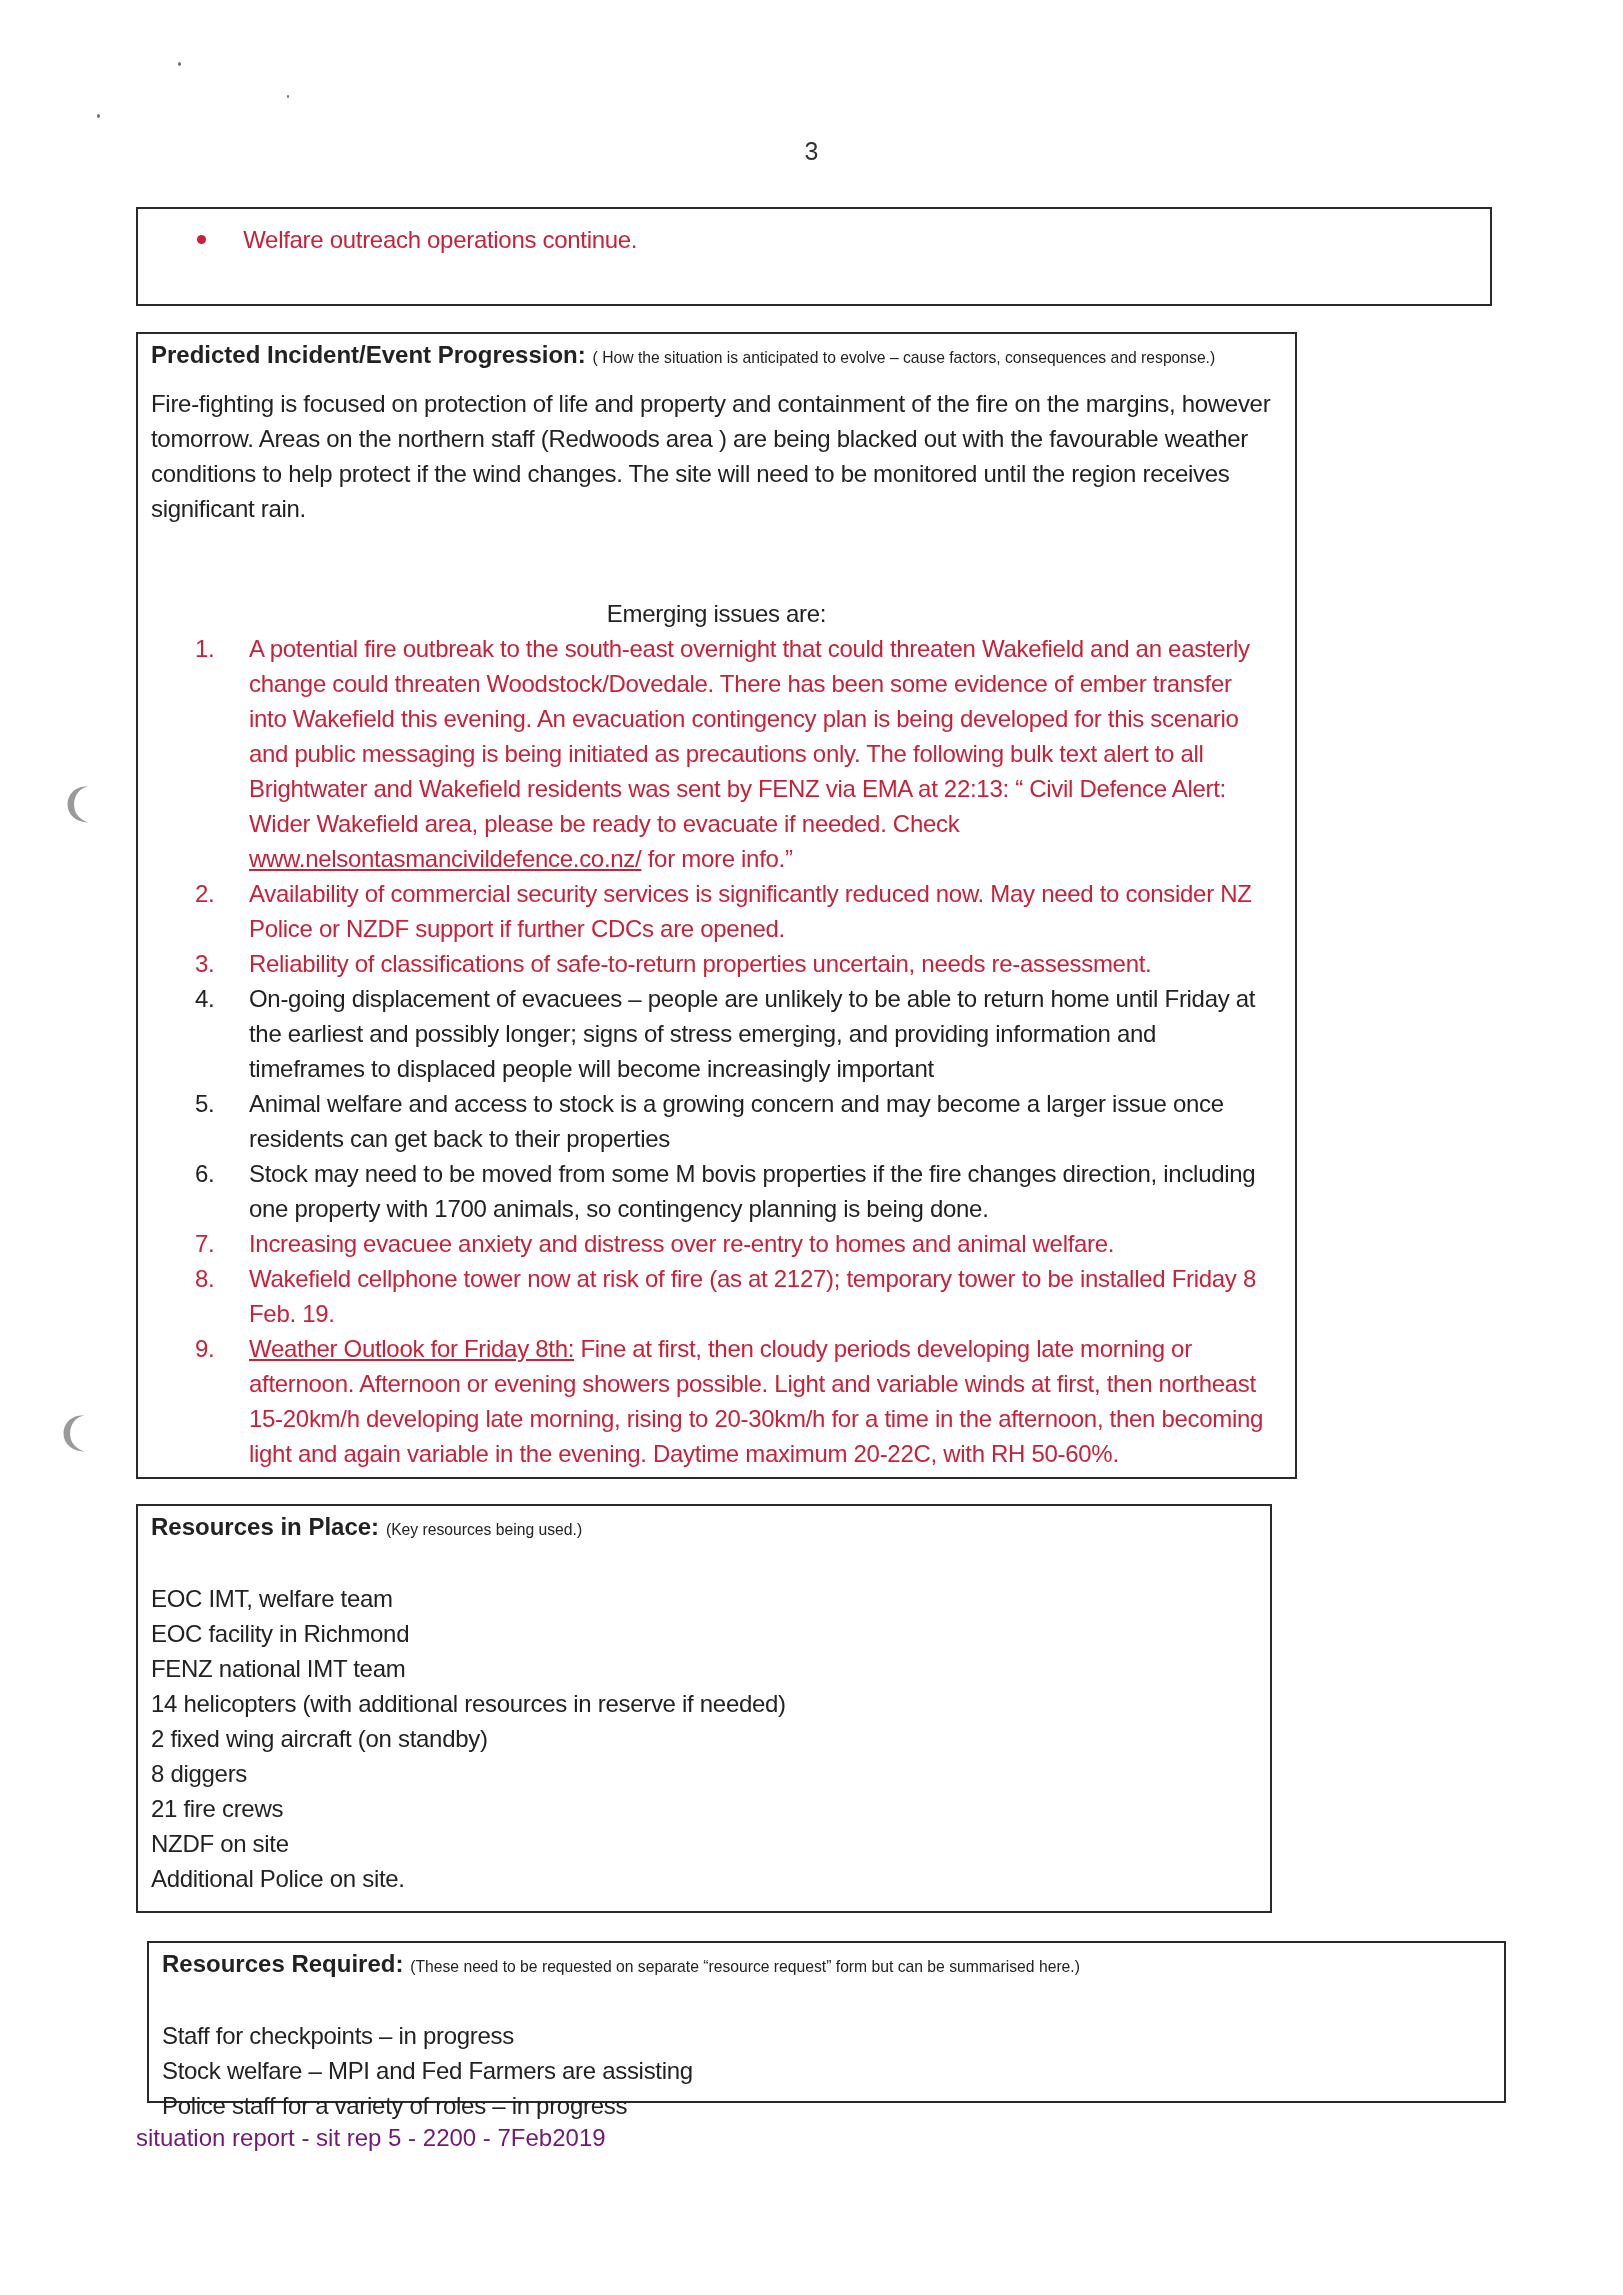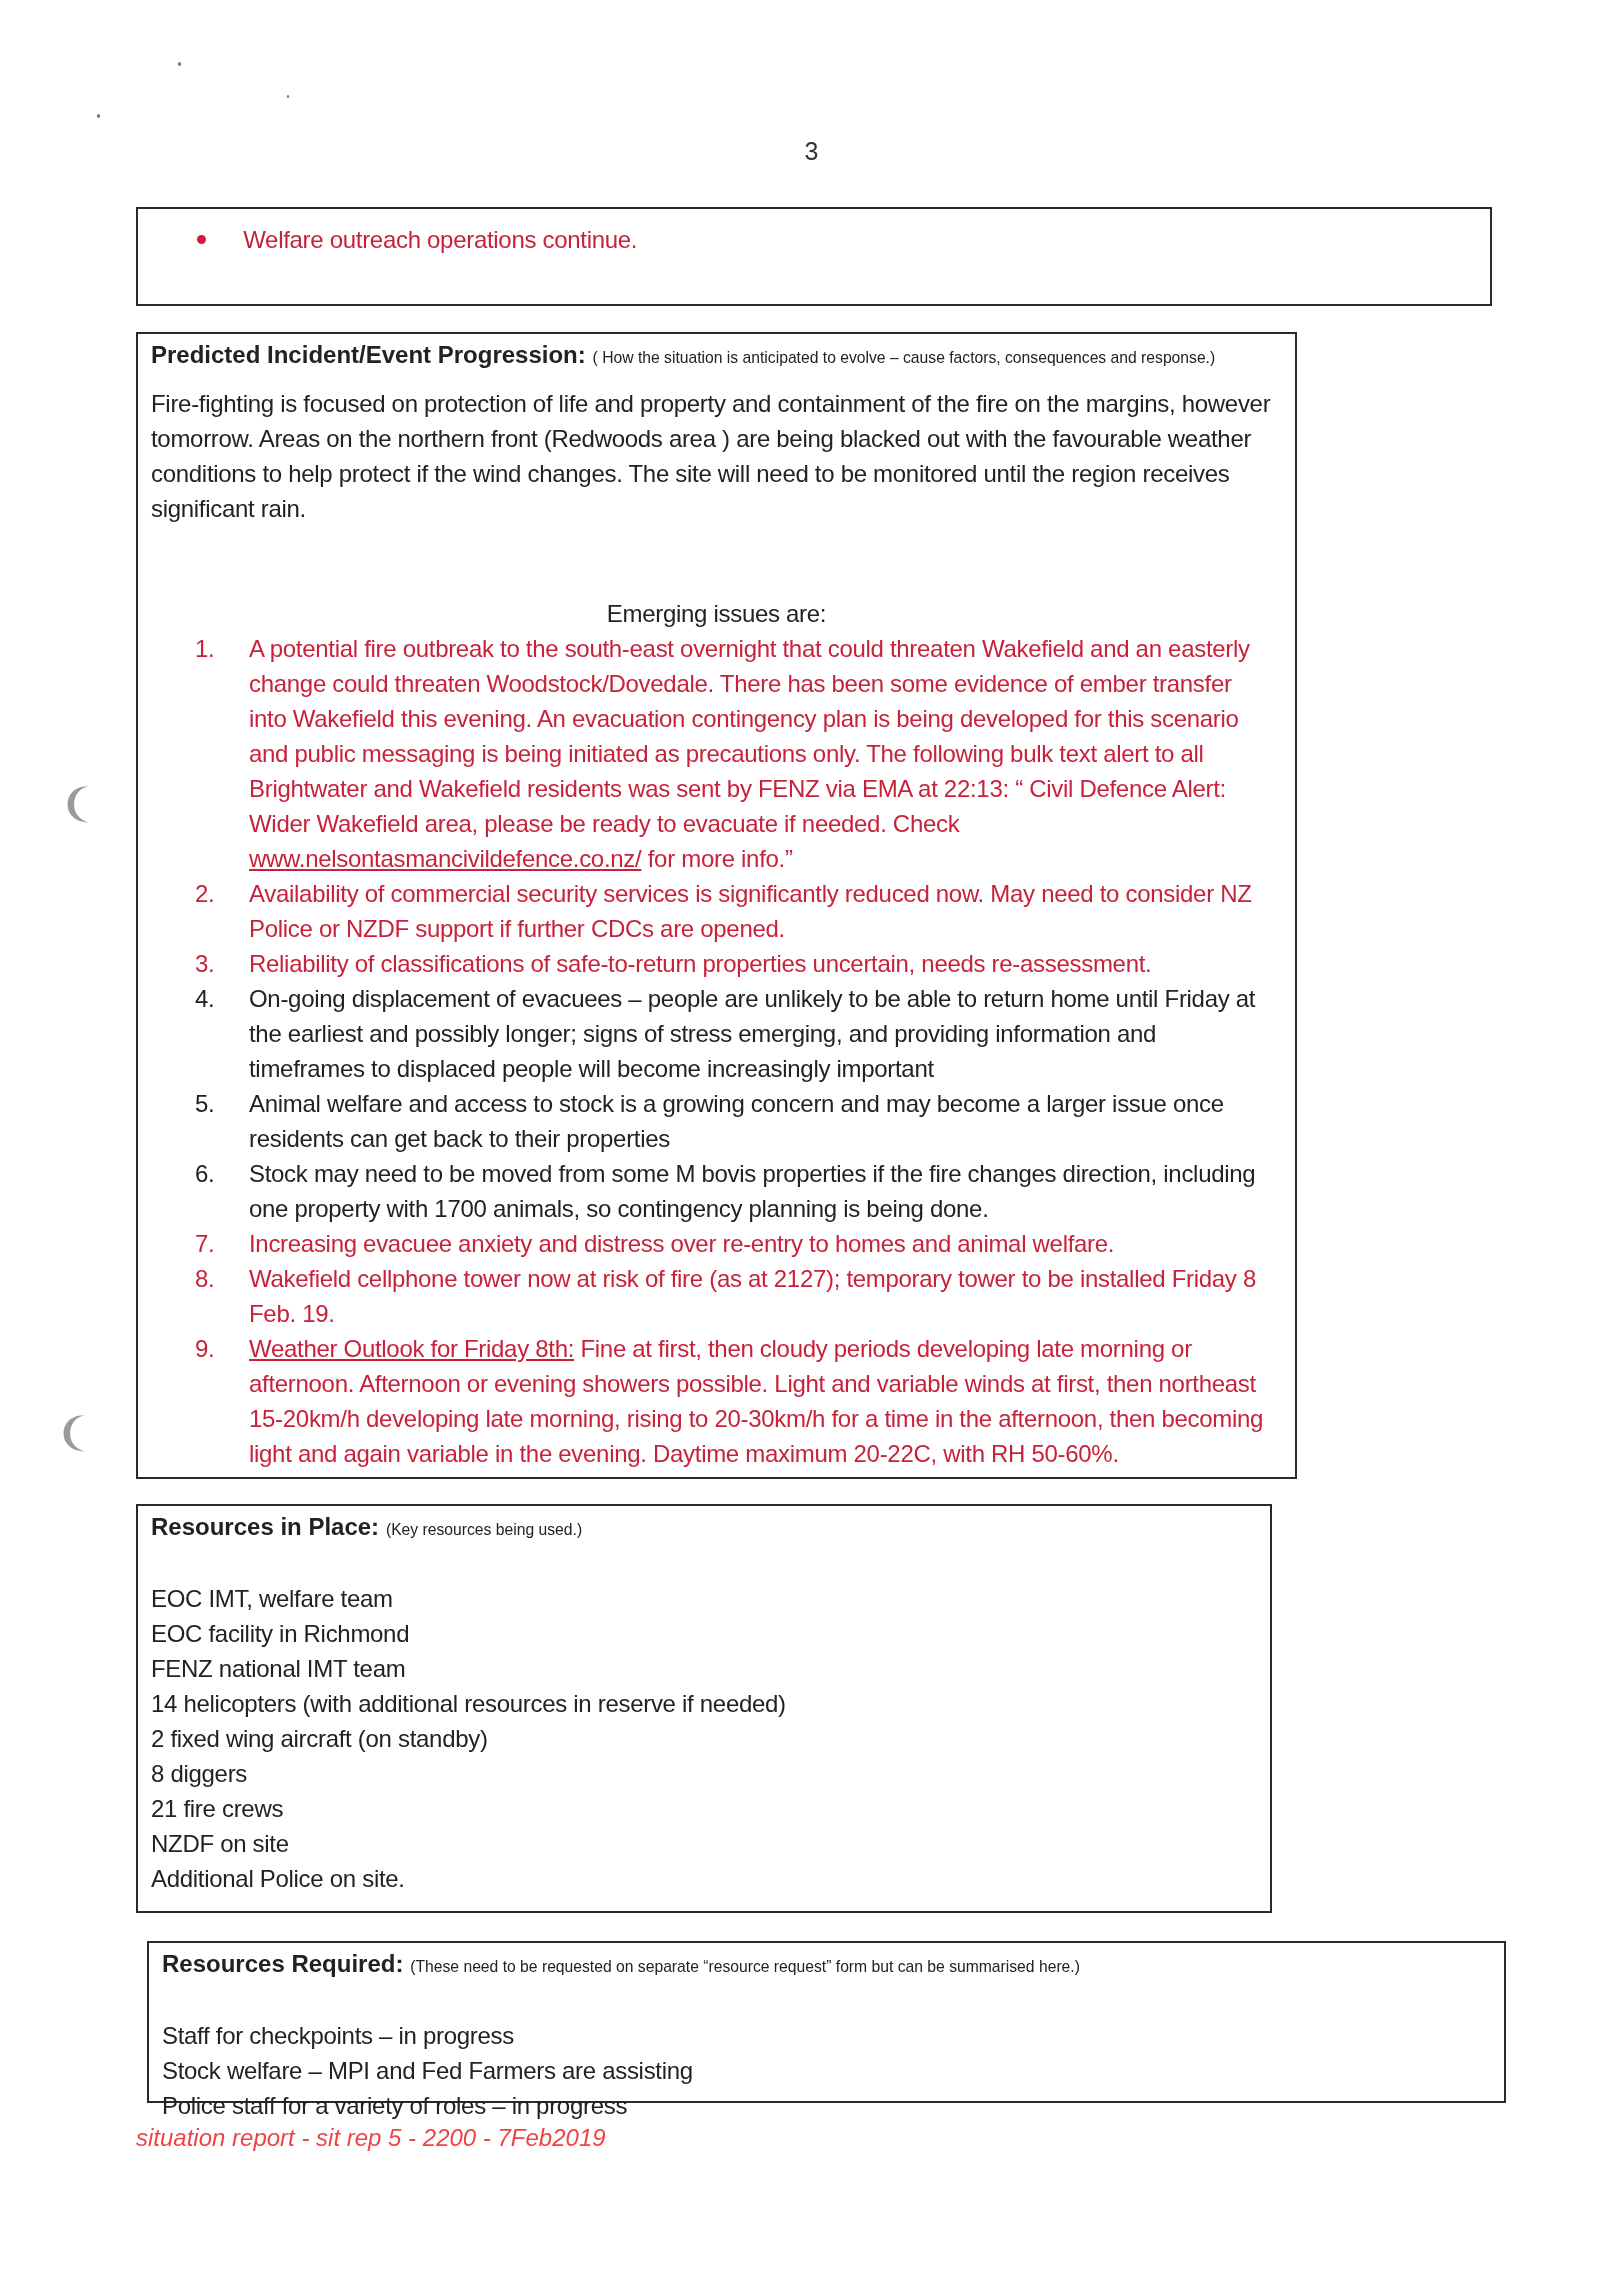--- a/index.html
+++ b/index.html
@@ -32,21 +32,21 @@
   .body-para { position: absolute; left: 13px; right: 19.6px; }
   .issues { position: absolute; left: 13px; right: 13px; top: 262px; }
   .issues .intro { margin-bottom: 0; text-align: center; }
   .issue-list { list-style: none; margin: 0; padding: 0; }
   .issue-list li { display: flex; }
   .issue-list .num { width: 54px; padding-left: 44px; flex: 0 0 auto; box-sizing: content-box; }
   .issue-list .body { flex: 1; padding-right: 13px; }
   .link { text-decoration: underline; }
 
   .res-list { position: absolute; left: 13px; top: 75px; list-style: none; margin: 0; padding: 0; }
-  .footer { position: absolute; left: 136px; top: 2124px; font-size: 24px; color: #ef4444; font-style: italic; }
+  .footer { position: absolute; left: 136px; top: 2124px; font-size: 24px; color: #701a75; }
 
   .binder-hole { position: absolute; width: 26px; height: 39px; }
   .scan-dot { position: absolute; width: 3.3px; height: 3.9px; border-radius: 50%; background: #777; }
 </style>
 </head>
 <body>
 
 <div class="scan-dot" style="left:178px; top:62px;"></div>
 <div class="scan-dot" style="left:97px; top:114px;"></div>
 <div class="scan-dot" style="left:287px; top:95px; width:2px; height:2.6px;"></div>
@@ -67,21 +67,21 @@
   </div>
 </section>
 
 <section class="box b2">
   <div class="heading">
     <span class="h-bold">Predicted Incident/Event Progression:</span>
     <span class="h-note">( How the situation is anticipated to evolve – cause factors, consequences and response.)</span>
   </div>
   <div class="body-para txt" style="top:52px;">
     <div>Fire-fighting is focused on protection of life and property and containment of the fire on the margins, however</div>
-    <div>tomorrow.  Areas on the northern front (Redwoods area ) are being blacked out with the favourable weather</div>
+    <div>tomorrow.  Areas on the northern staff (Redwoods area ) are being blacked out with the favourable weather</div>
     <div>conditions to help protect if the wind changes.  The site will need to be monitored until the region receives</div>
     <div>significant rain.</div>
   </div>
 
   <div class="issues txt">
     <div class="intro">Emerging issues are:</div>
     <ol class="issue-list">
       <li class="red">
         <span class="num">1.</span>
         <span class="body"><span>A potential fire outbreak to the south-east overnight that could threaten Wakefield and an easterly change could threaten Woodstock/Dovedale. There has been some evidence of ember transfer into Wakefield this evening. An evacuation contingency plan is being developed for this scenario and public messaging is being initiated as precautions only. The following bulk text alert to all Brightwater and Wakefield residents was sent by FENZ via EMA at 22:13: “ Civil Defence Alert: Wider Wakefield area, please be ready to evacuate if needed. Check </span><a class="link red">www.nelsontasmancivildefence.co.nz/</a><span> for more info.”</span></span>

